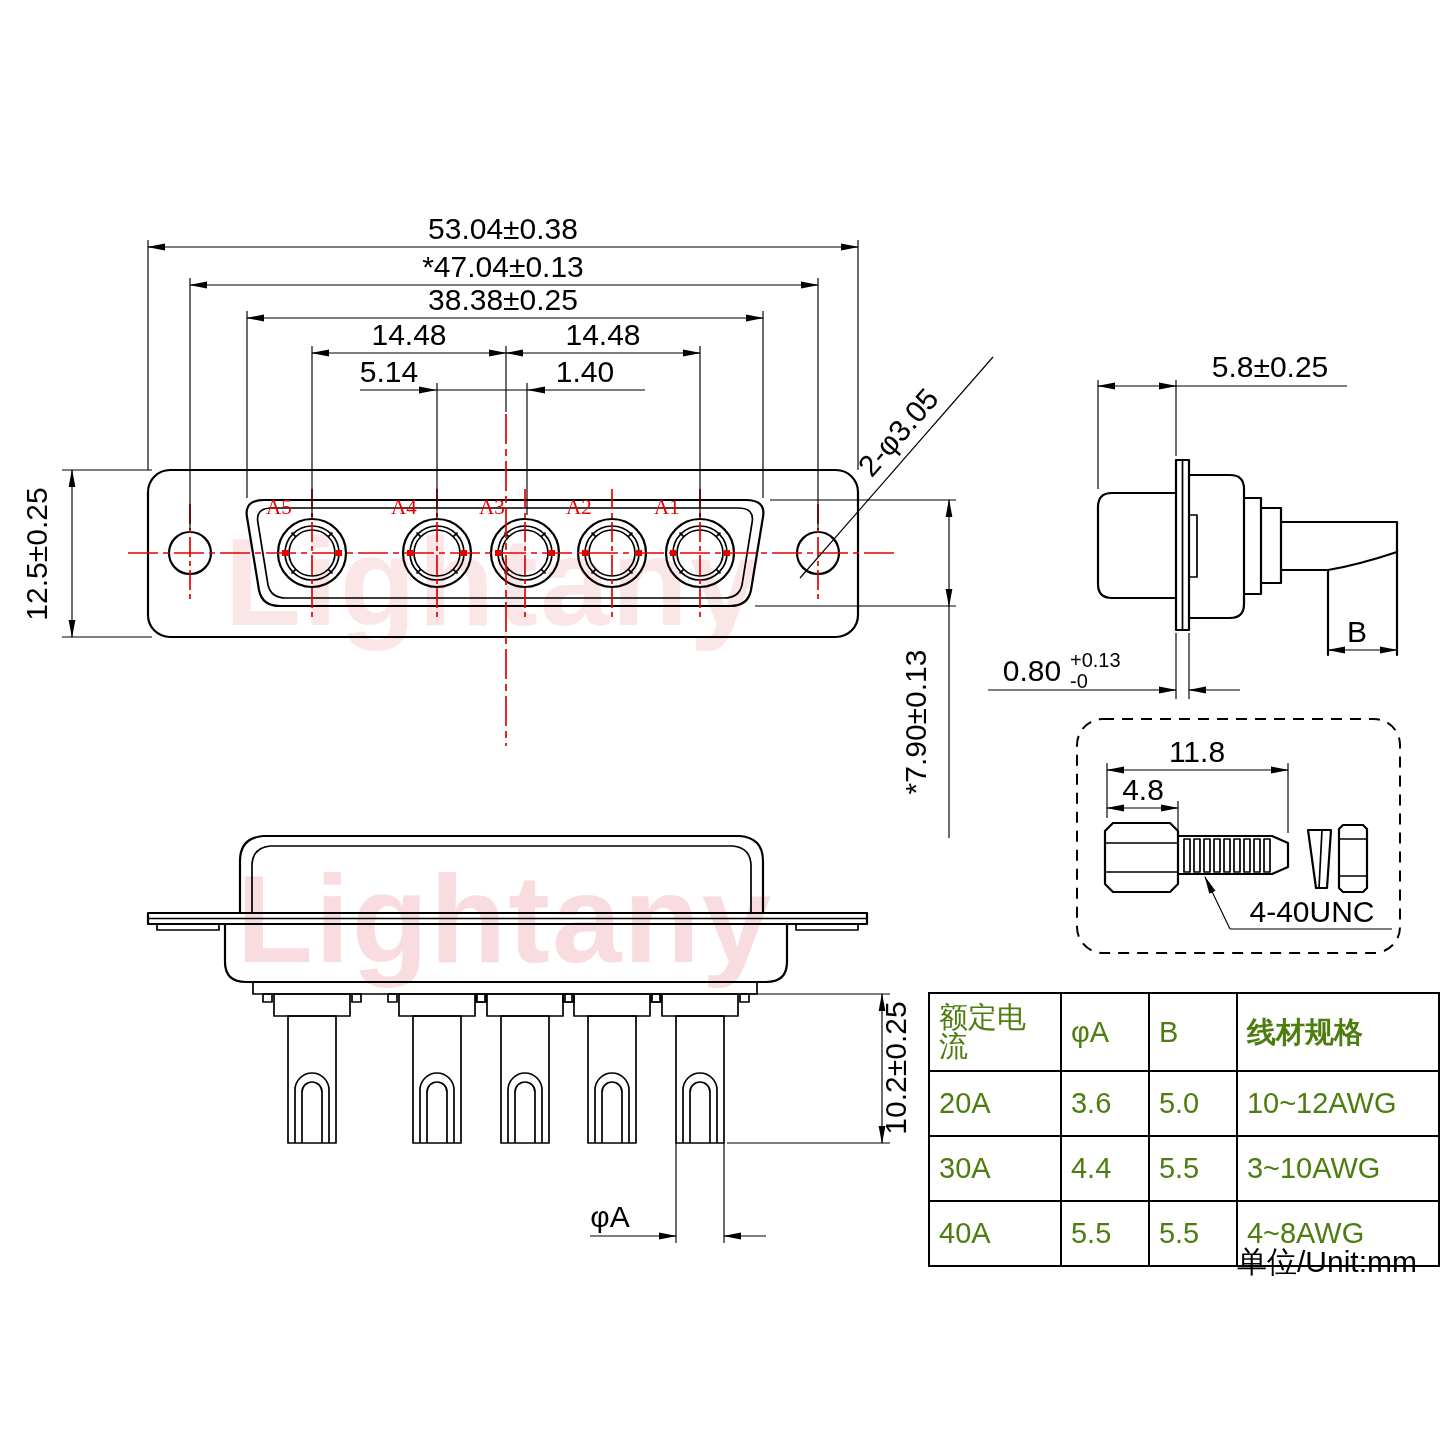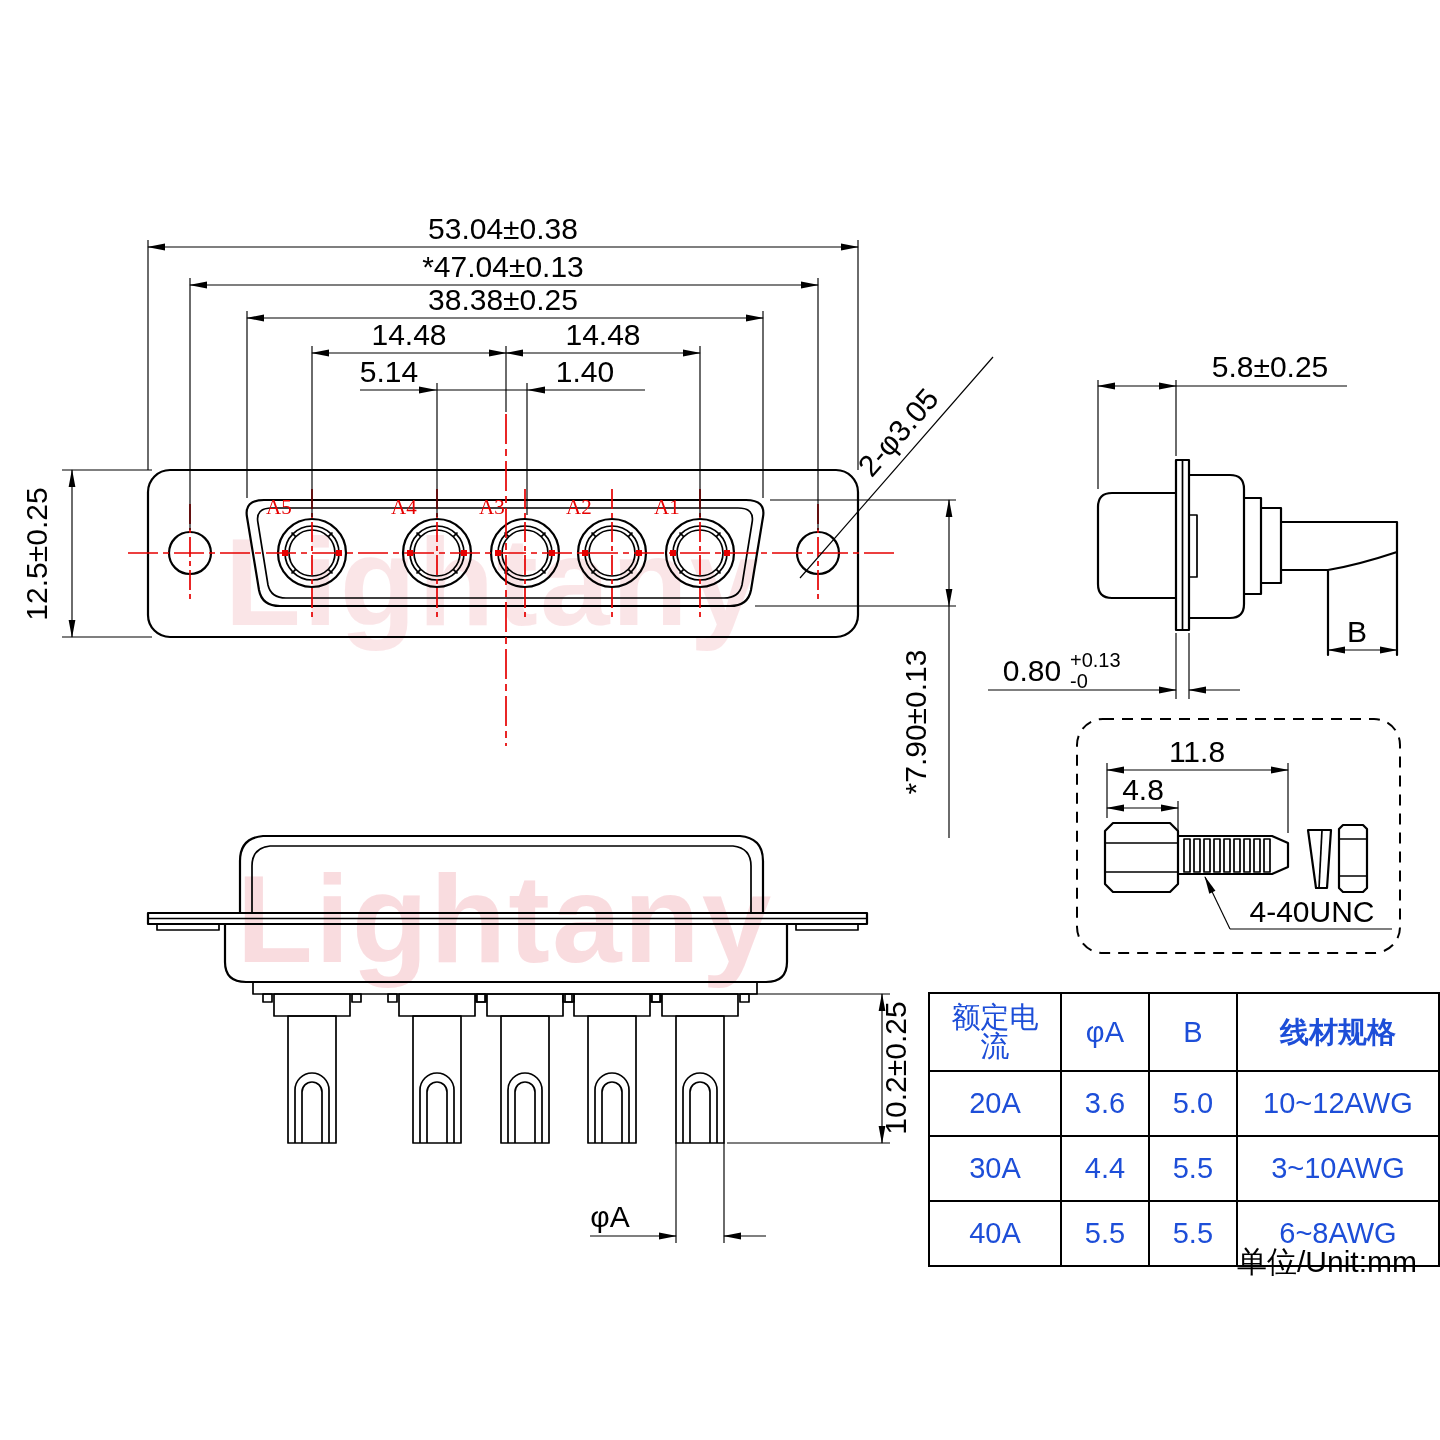--- a/index.html
+++ b/index.html
@@ -8,22 +8,22 @@
   svg{position:absolute;left:0;top:0;}
   .ol{stroke:#000;stroke-width:2.2;fill:none;stroke-linejoin:round;stroke-linecap:round;}
   .ol2{stroke:#000;stroke-width:1.7;fill:none;stroke-linejoin:round;}
   .dl{stroke:#000;stroke-width:1.15;fill:none;}
   .red{stroke:#e60000;stroke-width:1.7;fill:none;}
   .dim{font-family:"Liberation Sans",sans-serif;font-size:30px;fill:#000;}
   .dimS{font-family:"Liberation Sans",sans-serif;font-size:20px;fill:#000;}
   .clabel{font-family:"Liberation Serif",serif;font-size:21px;fill:#e60000;}
   .wm{font-family:"Liberation Sans",sans-serif;font-weight:bold;font-size:125px;fill:#f7ccd1;letter-spacing:2px;}
   #spec-table{position:absolute;left:928px;top:992px;border-collapse:collapse;table-layout:fixed;}
-  #spec-table td{border:2.5px solid #000;height:45px;padding:9px;text-align:center;
-                 font-size:29px;color:#1d4ed8;line-height:1;}
+  #spec-table td{border:2.5px solid #000;height:45px;padding:9px;
+                 font-size:29px;color:#4d7c0f;line-height:1;}
   .c0{width:136px;}.c1{width:79px;}.c2{width:79px;}.c3{width:195px;font-weight:bold;}
   #unit-note{position:absolute;left:1117px;top:1226px;width:300px;text-align:right;
              font-size:30px;color:#000;margin-top:16px;}
 </style>
 </head>
 <body>
 
 <div id="stage">
 
 <svg width="1440" height="1440" viewBox="0 0 1440 1440">
@@ -274,20 +274,20 @@
     <tr>
       <td>30A</td>
       <td>4.4</td>
       <td>5.5</td>
       <td>3~10AWG</td>
     </tr>
     <tr>
       <td>40A</td>
       <td>5.5</td>
       <td>5.5</td>
-      <td>6~8AWG</td>
+      <td>4~8AWG</td>
     </tr>
   </tbody>
 </table>
 
 <div id="unit-note">单位/Unit:mm</div>
 
 </div>
 
 </body></html>

